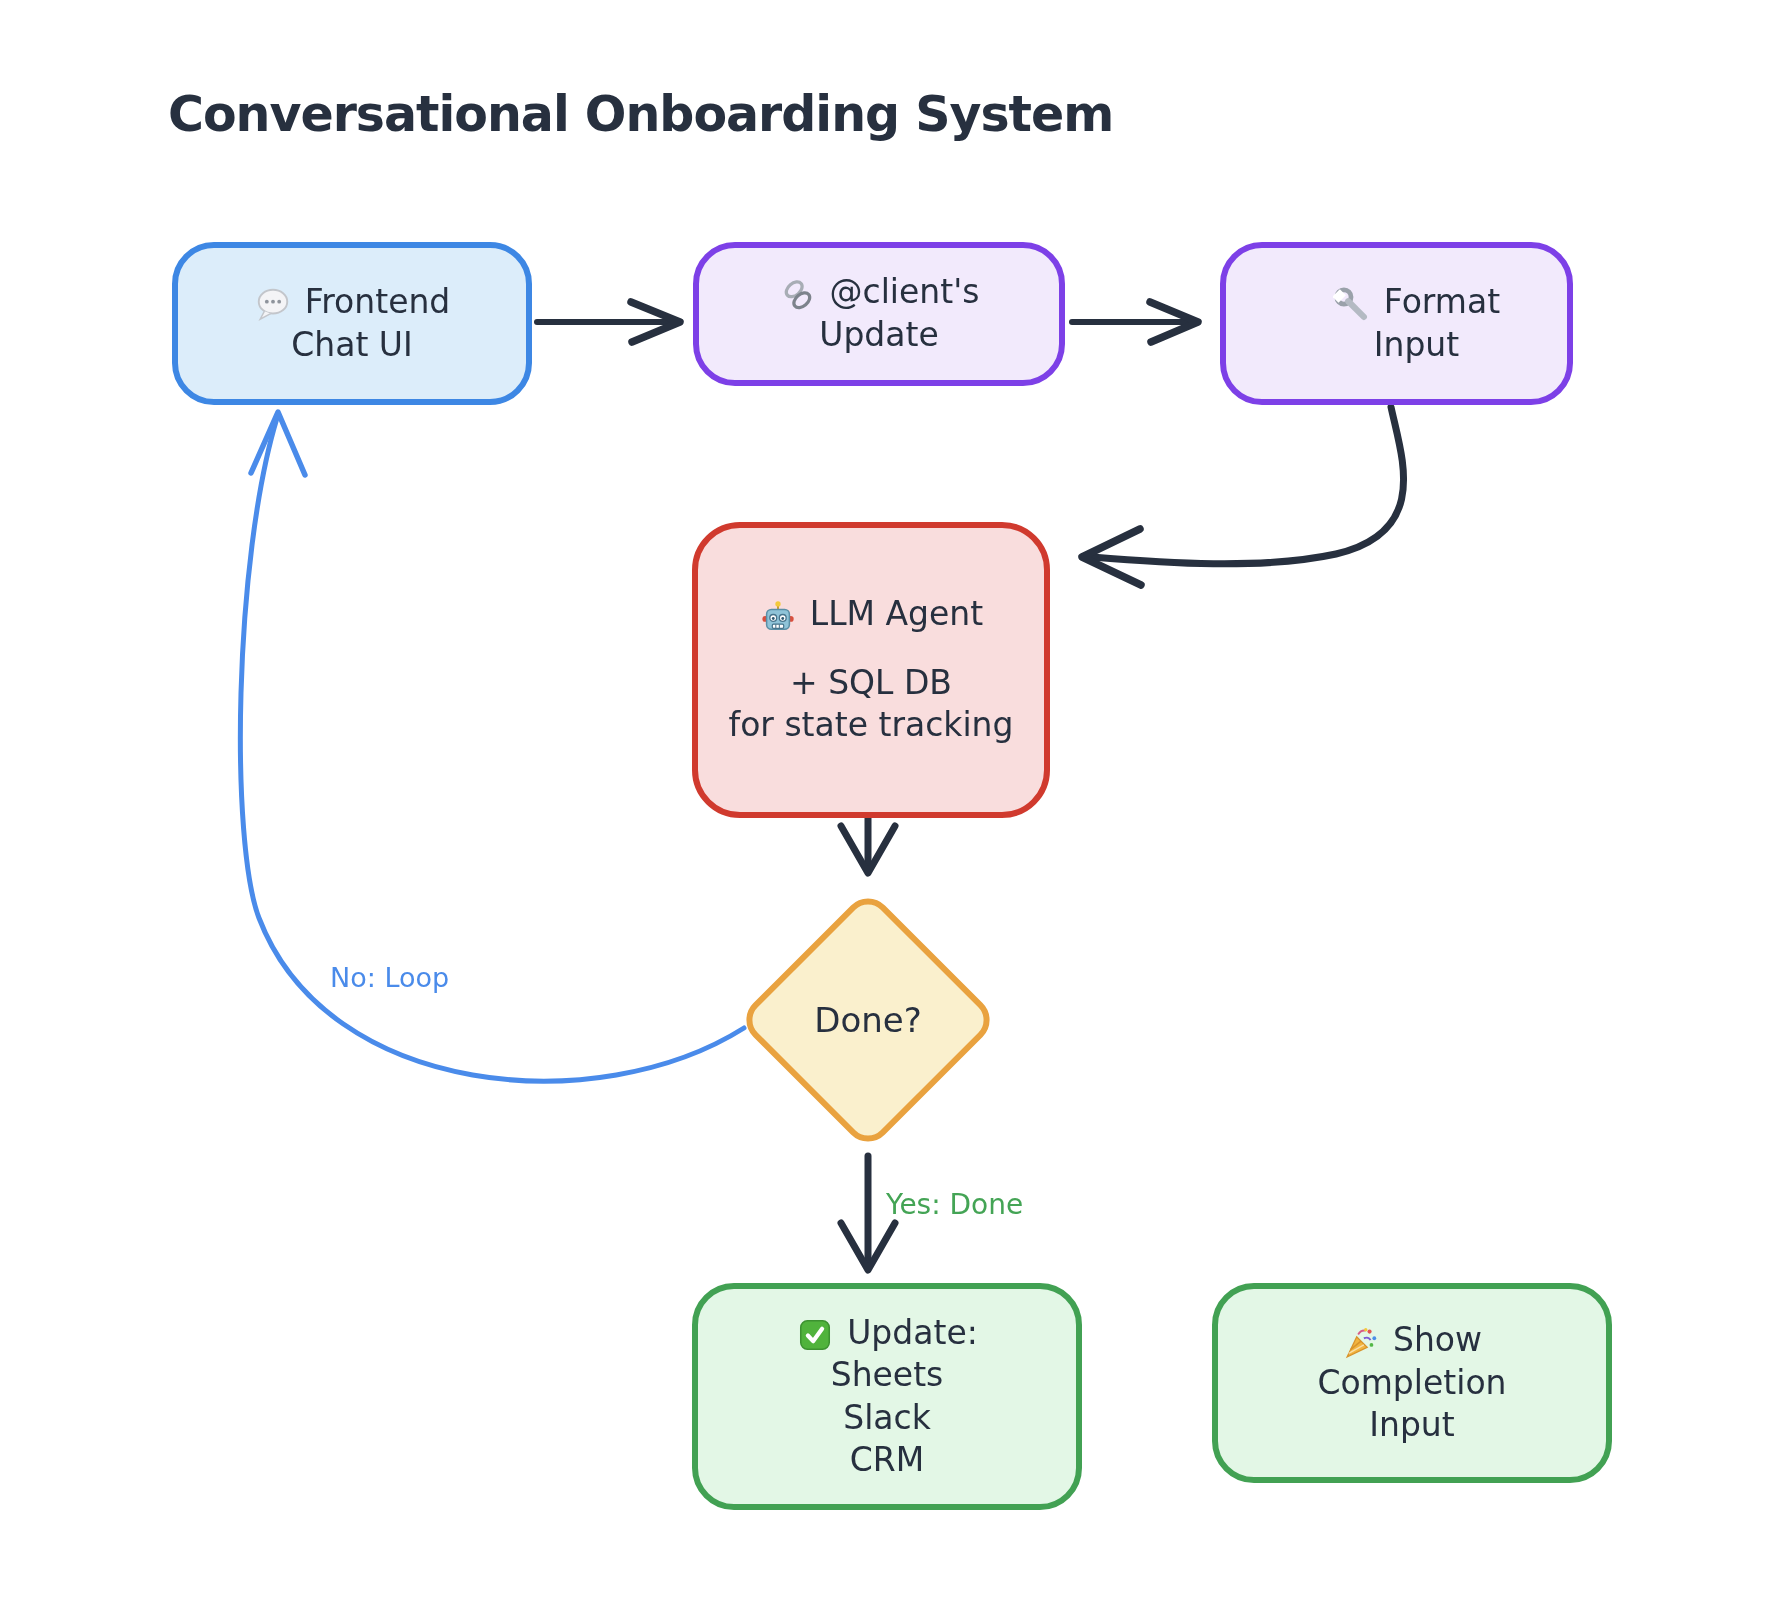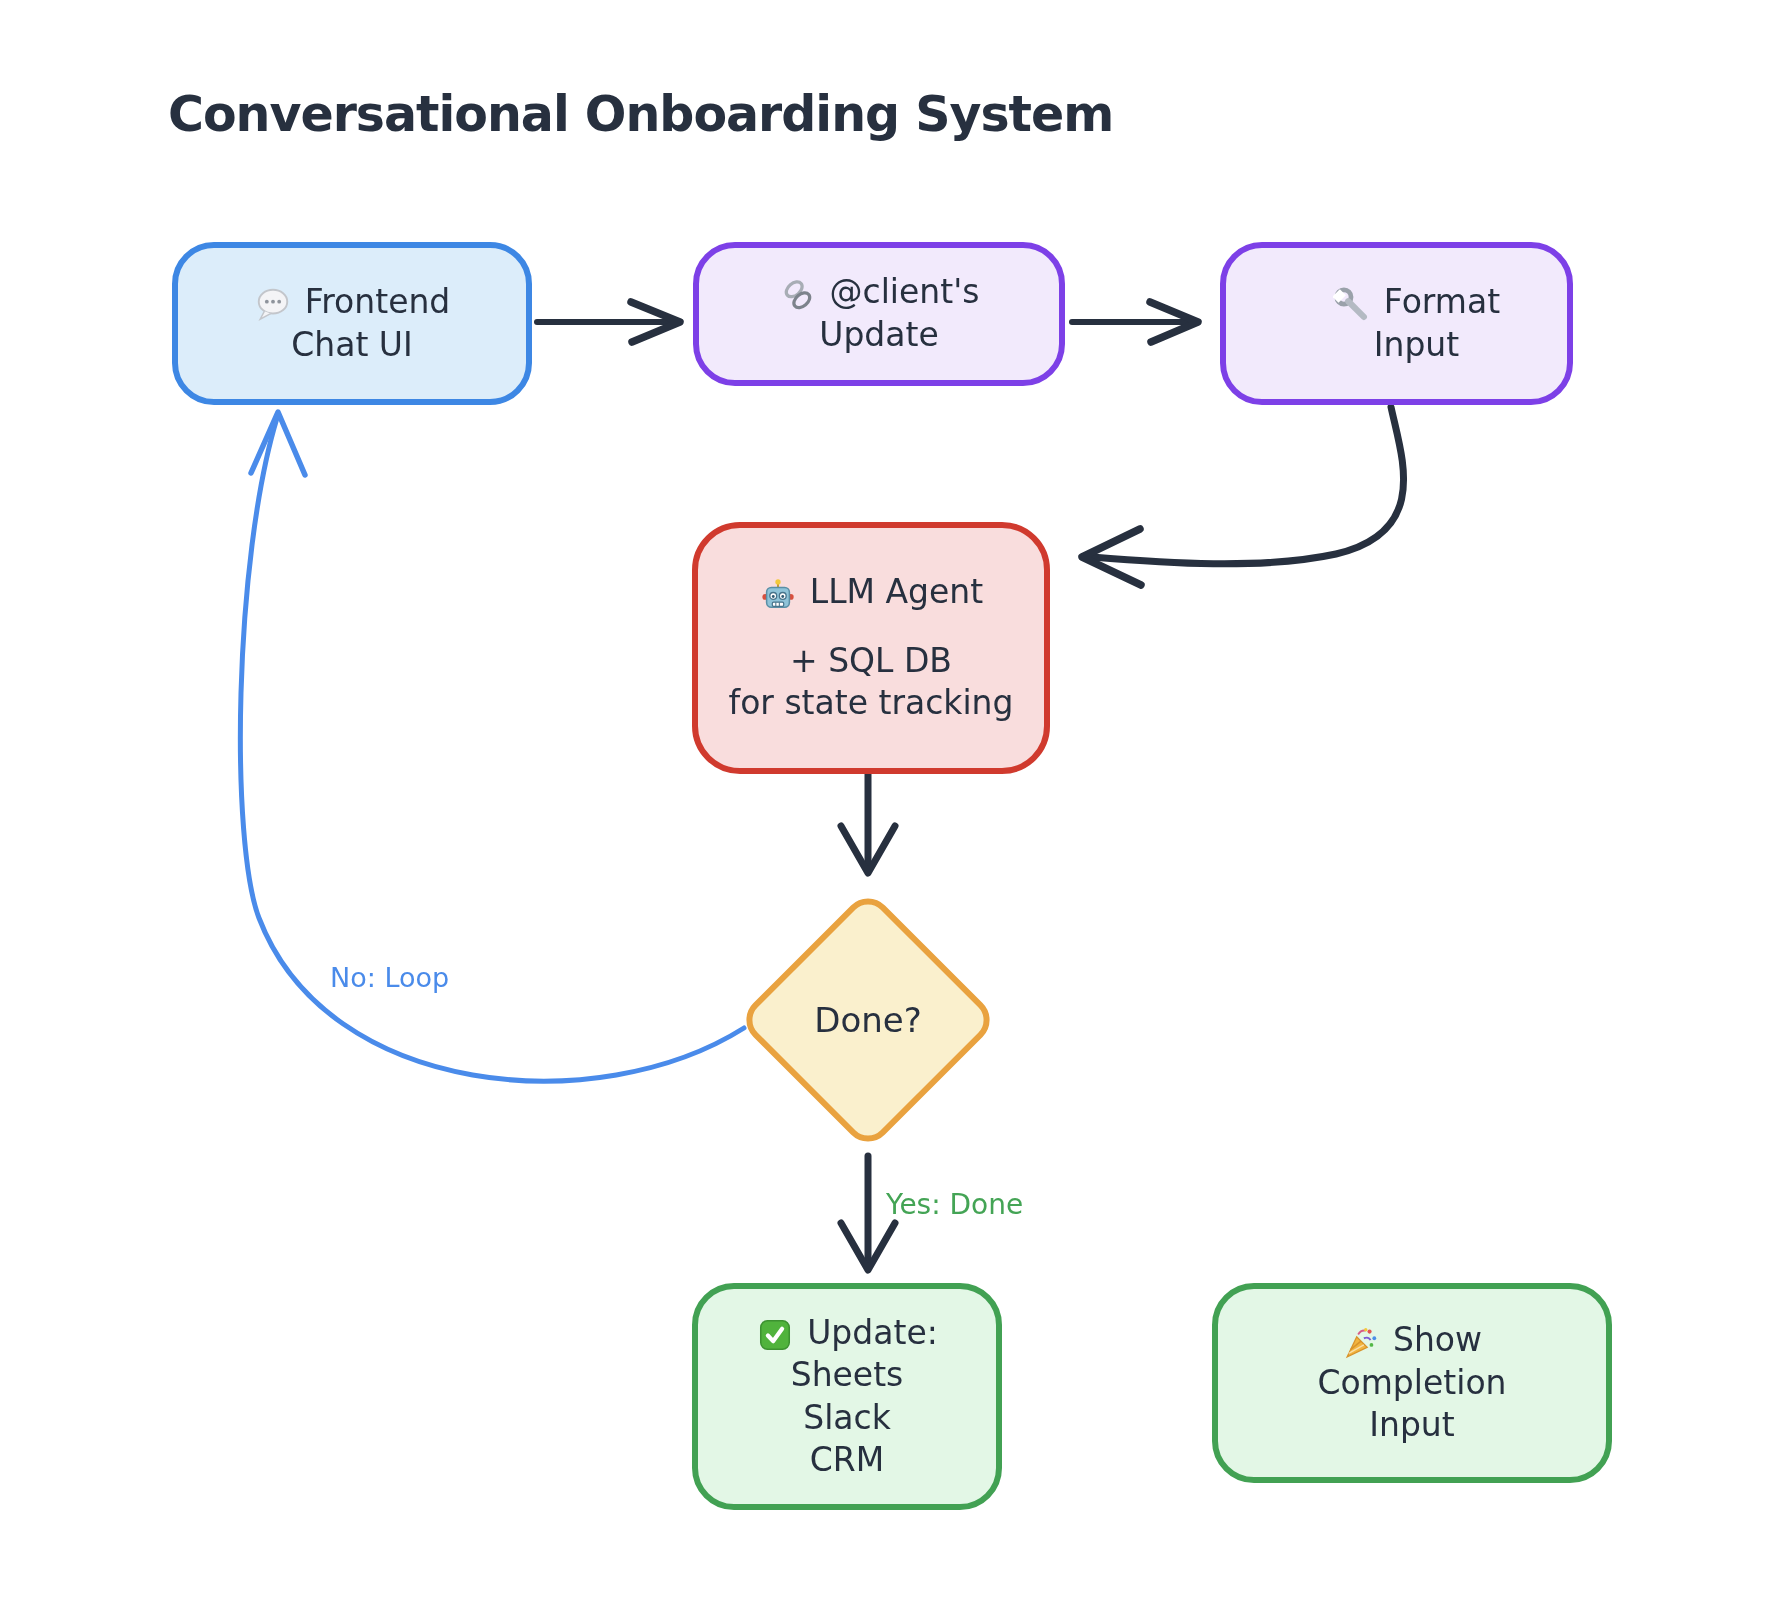--- a/index.html
+++ b/index.html
@@ -19,22 +19,22 @@
     text-align:center; font-size:33px; line-height:1.3; color:#27303f;
   }
   .rbox { border-radius:42px; border:6px solid; }
   .row1 { display:flex; align-items:flex-end; justify-content:center; gap:13px; }
   .row1 .icon { display:inline-flex; width:38px; height:38px; }
   .icon svg { width:100%; height:100%; }
 
   .node-frontend  { left:172px;  top:242px;  width:360px; height:163px; border-color:#3d87e4; background:#dcedfa; }
   .node-webhook   { left:693px;  top:242px;  width:372px; height:144px; border-color:#7d40e7; background:#f2eafc; }
   .node-format    { left:1220px; top:242px;  width:353px; height:163px; border-color:#7d40e7; background:#f2eafc;padding-left:40px; }
-  .node-llm       { left:692px;  top:522px;  width:358px; height:252px; border-color:#d03a2e; background:#f9dddd; border-radius:48px; }
-  .node-update    { left:692px;  top:1283px; width:310px; height:227px; border-color:#42a153; background:#e3f7e6; line-height:1.28; }
+  .node-llm       { left:692px;  top:522px;  width:358px; height:296px; border-color:#d03a2e; background:#f9dddd; border-radius:48px; }
+  .node-update    { left:692px;  top:1283px; width:390px; height:227px; border-color:#42a153; background:#e3f7e6; line-height:1.28; }
   .node-completion{ left:1212px; top:1283px; width:400px; height:200px; border-color:#42a153; background:#e3f7e6; }
 
   .llm-gap { margin-bottom:26px; }
 
   .diamond {
     position:absolute; left:775px; top:927px; width:186px; height:186px;
     transform:rotate(45deg); border-radius:24px;
     border:6px solid #e9a23f; background:#faf0cd; box-sizing:border-box;
   }
   .diamond-label {

